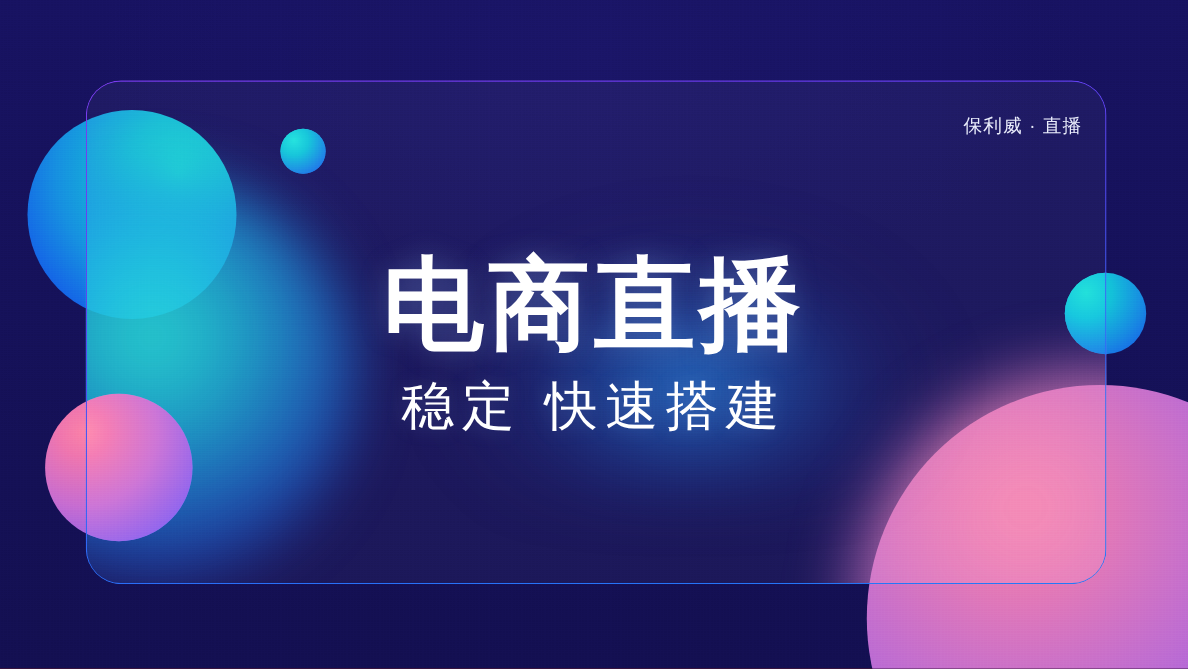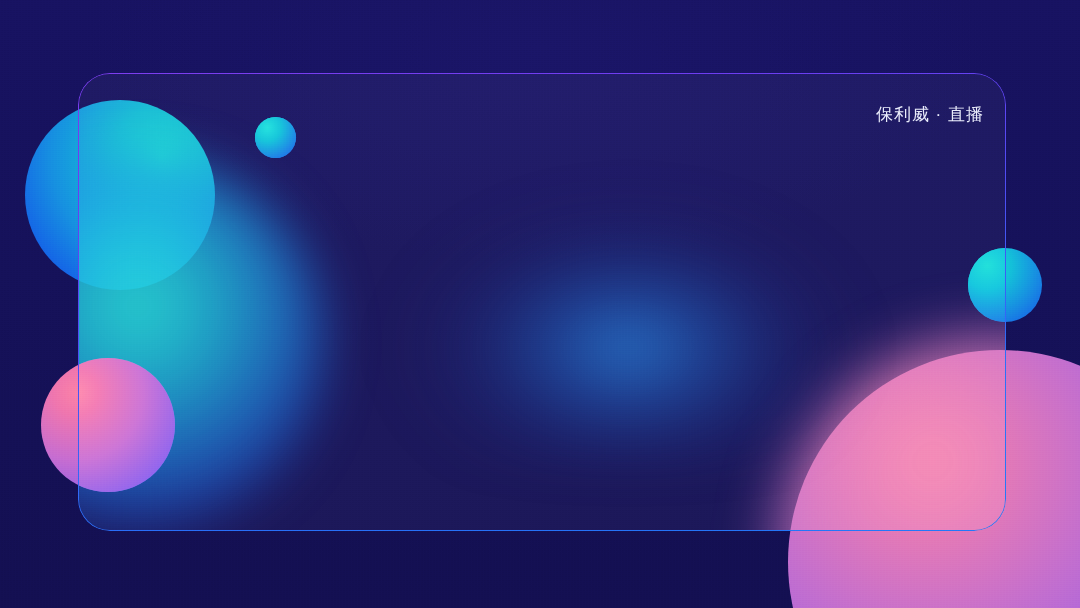--- a/index.html
+++ b/index.html
@@ -220,15 +220,17 @@
     </div>
   </div>
 
   <div class="glass-border"></div>
 
   <div class="grain"></div>
 
   <div class="brand">保利威 · 直播</div>
 
   <div class="headline-wrap">
+    <div class="headline">电商直播</div>
+    <div class="subhead">稳定 快速搭建</div>
   </div>
 
 </div>
 
 </body></html>

